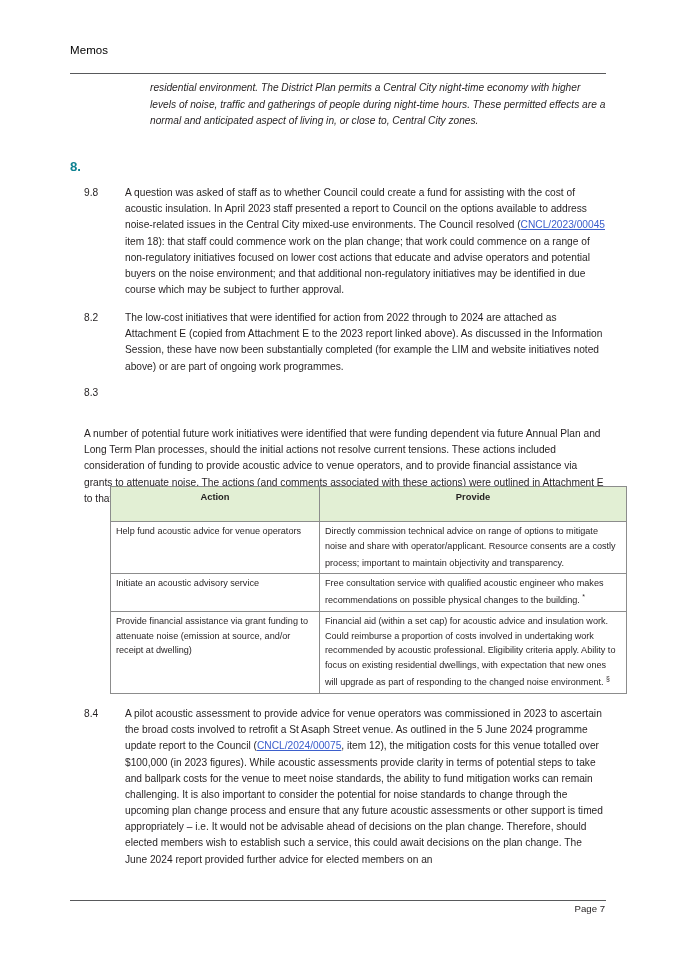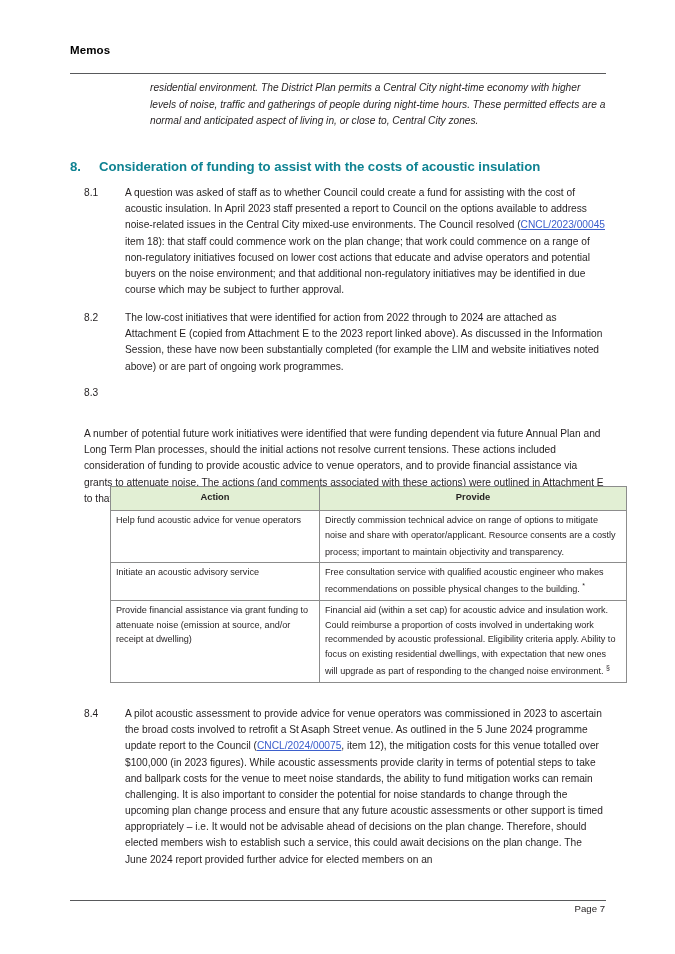--- a/index.html
+++ b/index.html
@@ -28,21 +28,21 @@
     left: 70px;
     top: 36px;
     width: 536px;
     height: 40px;
   }
   .header-title {
     position: absolute;
     left: 0;
     top: 8px;
     font-size: 11.5px;
-    font-weight: bold;
+    font-weight: normal;
     letter-spacing: .1px;
     color: #000;
   }
   .logo {
     position: absolute;
     right: 0;
     top: 0;
     display: flex;
     align-items: center;
     gap: 4px;
@@ -155,21 +155,21 @@
     border: 1px solid #8c8c8c;
     vertical-align: top;
     padding: 2px 5px 3px 5px;
   }
   table.e-table th {
     background: #e2efd4;
     text-align: center;
     font-weight: bold;
     font-size: 9.4px;
     padding-top: 2px;
-    padding-bottom: 6px;
+    padding-bottom: 17px;
   }
   table.e-table col.c1 { width: 209px; }
   table.e-table col.c2 { width: 307px; }
   sup.marker {
     font-size: 7px;
     vertical-align: super;
   }
 
   
   .footer-rule {
@@ -195,25 +195,24 @@
 
   <div class="header">
     <div class="header-title">Memos</div>
   </div>
   <div class="header-rule"></div>
 
   <div class="quote-block">residential environment. The District Plan permits a Central City night-time economy with higher levels of noise, traffic and gatherings of people during night-time hours. These permitted effects are a normal and anticipated aspect of living in, or close to, Central City zones.</div>
 
   <div class="section-heading">
     <span class="num">8.</span>
-    <span class="title">Consideration of funding to assist with the costs of acoustic insulation</span>
   </div>
 
   <div class="para" style="top:185px;">
-    <span class="pnum">8.1</span>
+    <span class="pnum">9.8</span>
     <span class="ptext"><span>A question was asked of staff as to whether Council could create a fund for assisting with the cost of acoustic insulation. In April 2023 staff presented a report to Council on the options available to address noise-related issues in the Central City mixed-use environments. The Council resolved (</span><a class="doclink" href="#">CNCL/2023/00045</a><span> item 18): that staff could commence work on the plan change; that work could commence on a range of non-regulatory initiatives focused on lower cost actions that educate and advise operators and potential buyers on the noise environment; and that additional non-regulatory initiatives may be identified in due course which may be subject to further approval.</span></span>
   </div>
 
   <div class="para" style="top:310px;">
     <span class="pnum">8.2</span>
     <span class="ptext">The low-cost initiatives that were identified for action from 2022 through to 2024 are attached as Attachment E (copied from Attachment E to the 2023 report linked above).  As discussed in the Information Session, these have now been substantially completed (for example the LIM and website initiatives noted above) or are part of ongoing work programmes.</span>
   </div>
 
   <div class="para" style="top:385px;flex-direction:column;">
     <span class="pnum">8.3</span>

